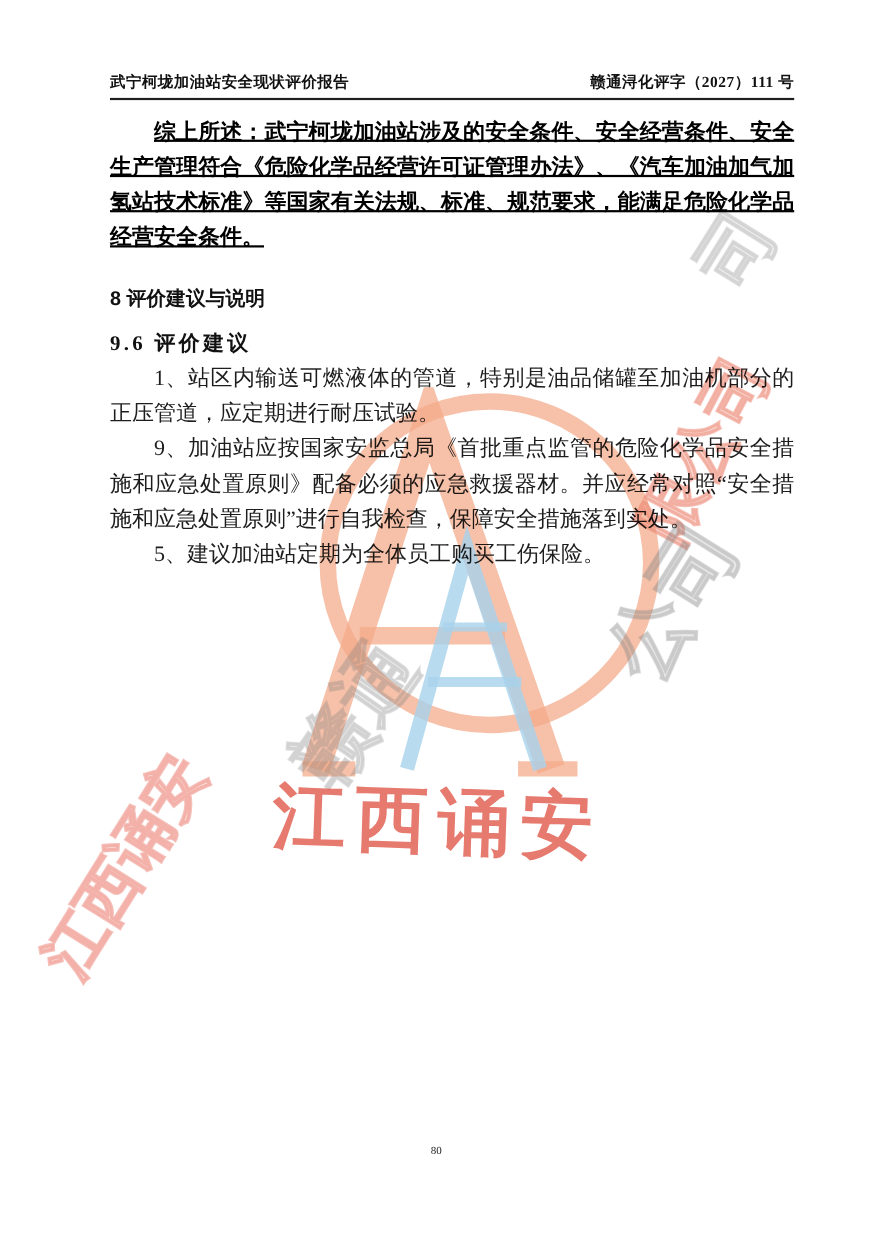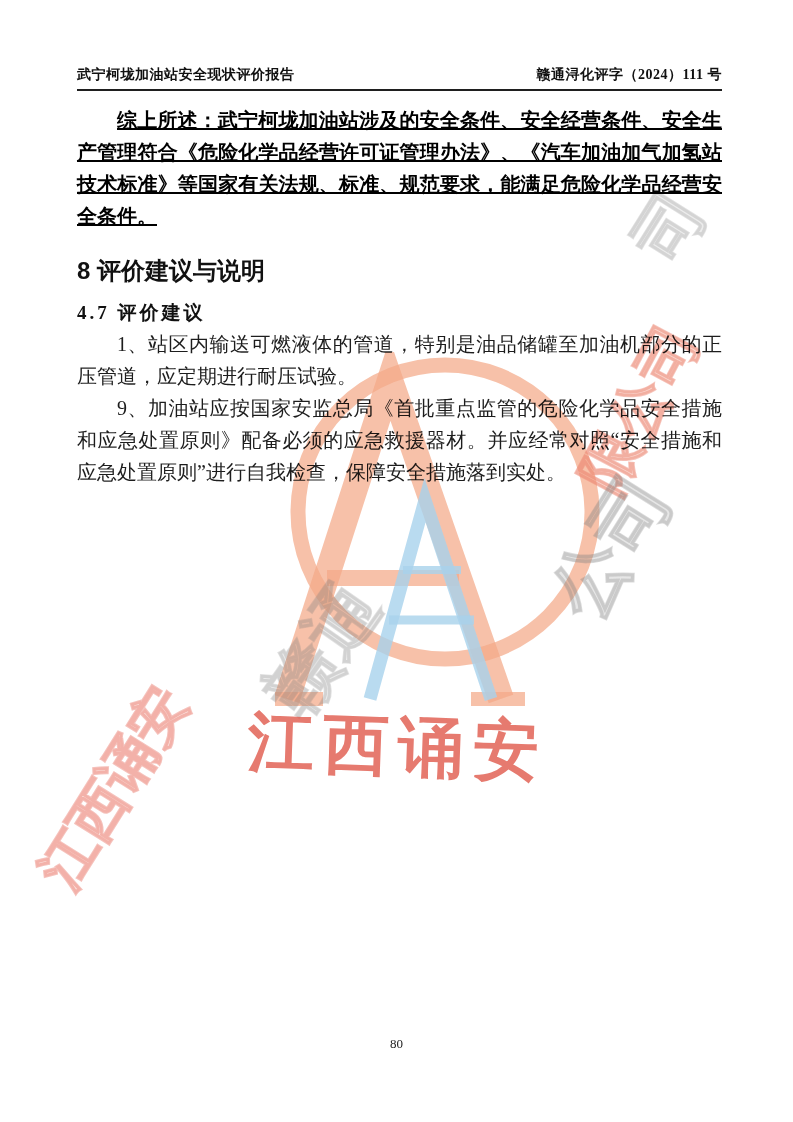--- a/index.html
+++ b/index.html
@@ -1,47 +1,47 @@
 <!DOCTYPE html>
 <html><head>
 <meta charset="utf-8">
 <style>
   html,body{margin:0;padding:0;}
   body{
     width:793px;height:1122px;background:#ffffff;position:relative;overflow:hidden;
     font-family:"Liberation Serif",serif;color:#1b1b1b;
   }
   .page{position:relative;width:793px;height:1122px;background:#fff;}
-  .content{position:relative;z-index:1;margin:0 71px 0 77px;}
+  .content{position:relative;z-index:1;margin:0 71px 0 100px;}
   .header{
     display:flex;justify-content:space-between;align-items:flex-end;
     padding-top:66px;padding-bottom:5px;border-bottom:2px solid #1f1f1f;
     font-size:14px;font-weight:bold;color:#111;
   }
   .header .left{letter-spacing:0.5px;}
   .header .right{letter-spacing:0.5px;}
   .summary{
     margin:13px 0 0;font-size:20px;font-weight:bold;line-height:32px;
     text-indent:2em;text-align:justify;color:#000000;text-decoration:underline;
   }
   h1.sec{
-    margin:22px 0 0;font-size:24px;line-height:34px;font-weight:bold;
+    margin:22px 0 0;font-size:18px;line-height:34px;font-weight:bold;
     font-family:"Liberation Sans",sans-serif;color:#111;
   }
   h2.sub{
     margin:10px 0 0;font-size:19px;line-height:30px;font-weight:bold;
     letter-spacing:3px;color:#111;
   }
   p.body{
     margin:0;font-size:20px;line-height:32px;text-indent:2em;text-align:justify;color:#1d1d1d;
   }
   p.body.first{margin-top:6px;}
   .footer{
     position:absolute;bottom:70px;left:0;right:0;text-align:center;
-    font-size:13px;color:#222;z-index:1;
+    font-size:10px;color:#222;z-index:1;
   }
   
   .watermark{
     position:absolute;inset:0;z-index:2;pointer-events:none;mix-blend-mode:multiply;
   }
   .wm-logo{position:absolute;left:275px;top:352px;}
   .wm-main{
     position:absolute;left:248px;top:702px;
     font-family:"Liberation Sans",sans-serif;font-weight:bold;
     font-size:66px;letter-spacing:9px;color:rgba(223,85,70,0.78);
@@ -64,30 +64,31 @@
 </style>
 </head>
 <body>
 
 <div class="page">
 
   <div class="content">
 
     <div class="header">
       <span class="left">武宁柯垅加油站安全现状评价报告</span>
-      <span class="right">赣通浔化评字（2024）111 号</span>
+      <span class="right">赣通浔化评字（2027）111 号</span>
     </div>
 
     <p class="summary">综上所述：武宁柯垅加油站涉及的安全条件、安全经营条件、安全生产管理符合《危险化学品经营许可证管理办法》、《汽车加油加气加氢站技术标准》等国家有关法规、标准、规范要求，能满足危险化学品经营安全条件。</p>
 
     <h1 class="sec">8 评价建议与说明</h1>
-    <h2 class="sub">4.7 评价建议</h2>
+    <h2 class="sub">9.6 评价建议</h2>
 
     <p class="body">1、站区内输送可燃液体的管道，特别是油品储罐至加油机部分的正压管道，应定期进行耐压试验。</p>
     <p class="body">9、加油站应按国家安监总局《首批重点监管的危险化学品安全措施和应急处置原则》配备必须的应急救援器材。并应经常对照“安全措施和应急处置原则”进行自我检查，保障安全措施落到实处。</p>
+    <p class="body">5、建议加油站定期为全体员工购买工伤保险。</p>
 
   </div>
 
   <div class="footer">80</div>
 
   <div class="watermark">
 
     <svg class="wm-logo" width="330" height="360" viewBox="0 0 330 360">
 
       <circle cx="170" cy="160" r="147" fill="none" stroke="#f4a988" stroke-width="15" opacity="0.72"></circle>

